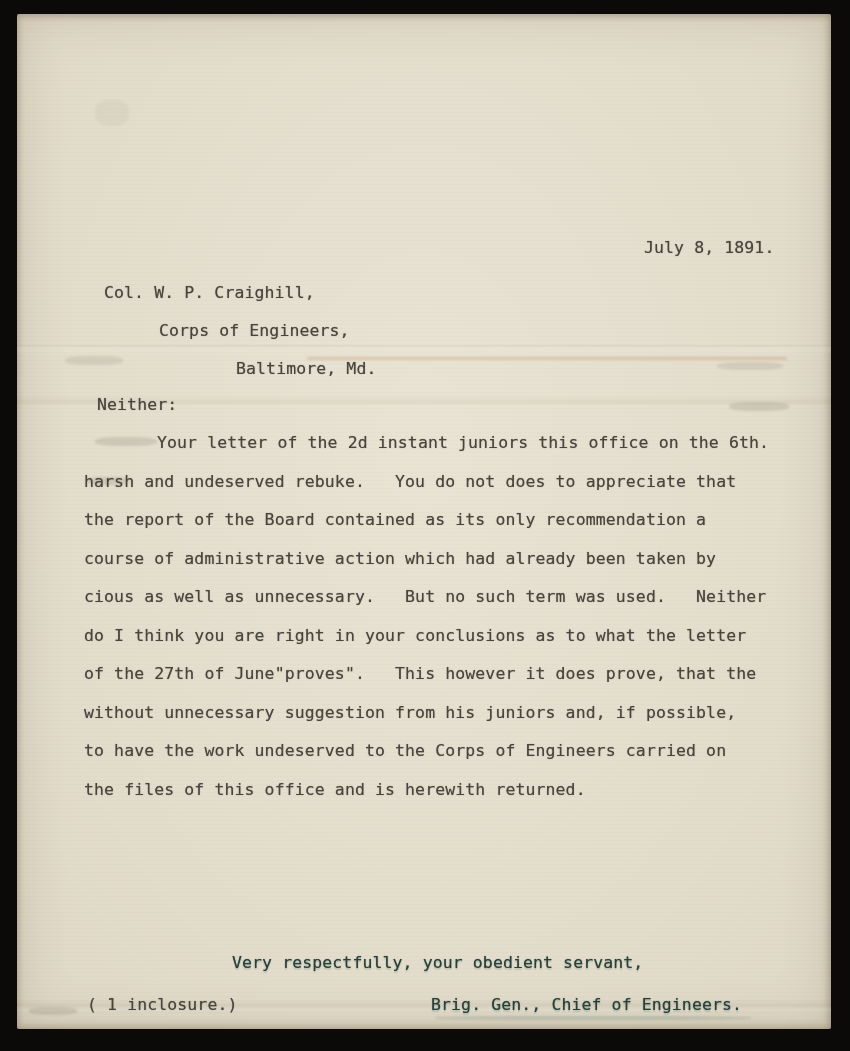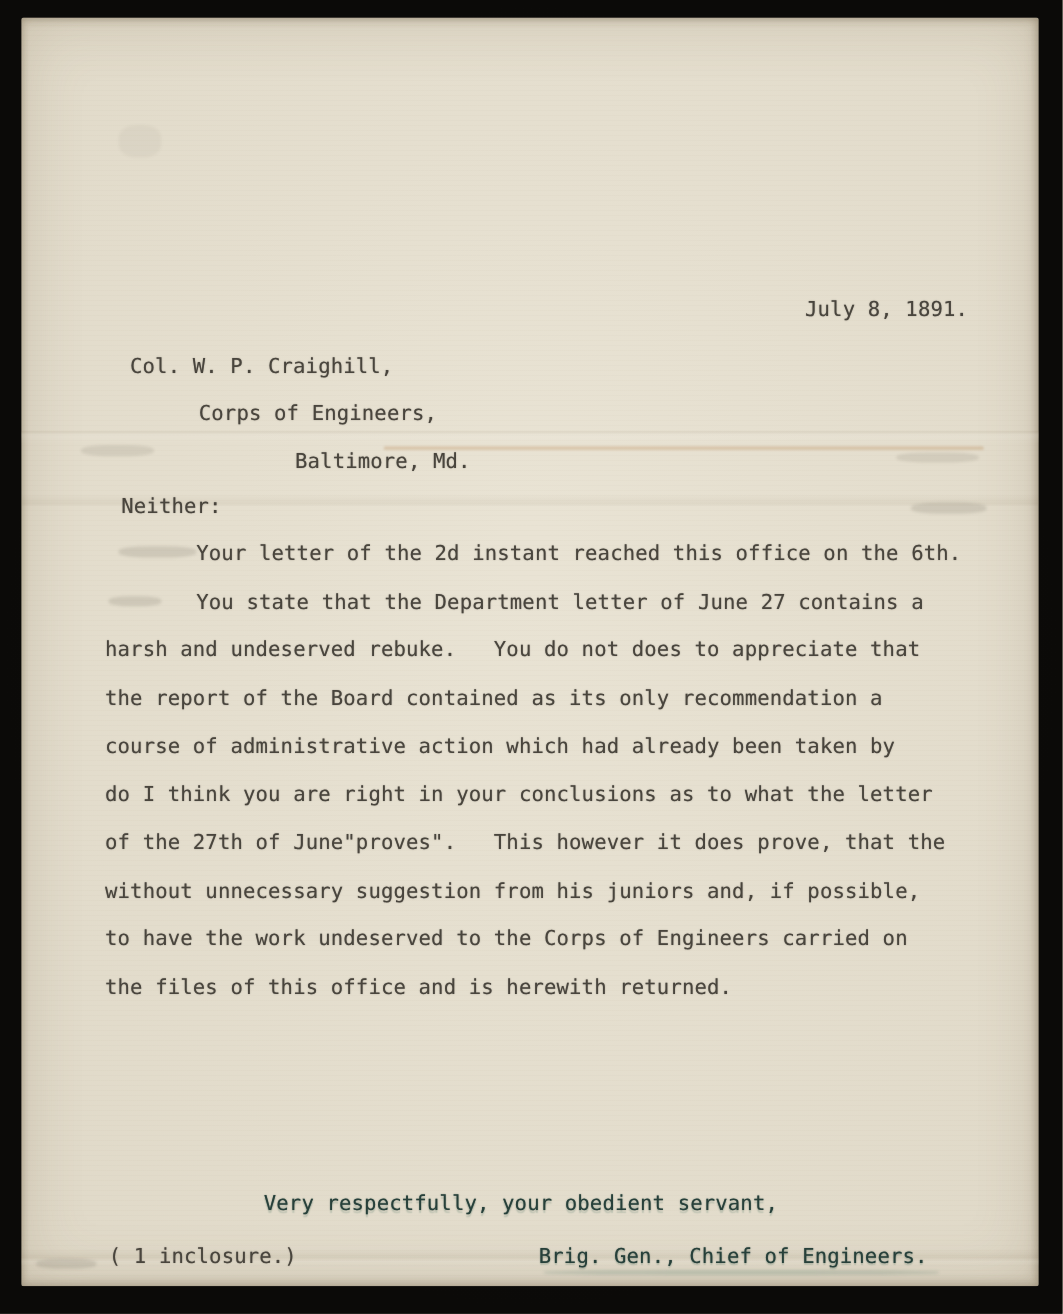--- a/index.html
+++ b/index.html
@@ -52,21 +52,21 @@
   .addr0{left:87px;top:271px;}
   .addr1{left:142px;top:309px;}
   .addr2{left:187px;top:347px;margin-left:32px;}
   .salutation{left:80px;top:383px;}
   .body{position:absolute;left:67px;top:410px;line-height:38.5px;
      font-size:16.5px;letter-spacing:0.1px;
      color:var(--ink-body,#49453d);
      text-shadow:0 0 1px rgba(73,69,61,0.6);}
   .body .line{white-space:pre;}
   .body .indent{padding-left:73px;}
-  .closing{left:194px;top:941px;text-align:center;}
+  .closing{left:215px;top:941px;text-align:center;}
   .enclosure{left:70px;top:983px;}
   .signature{left:414px;top:983px;}
 </style>
 </head>
 <body style="--background: #0d0c0a; --paper: #e8e2d2; --ink-body: #49453d; --ink-dark: #27403a;">
 
 <div class="stage">
   <div class="paper">
 
     <div class="crease crease-1"></div>
@@ -83,25 +83,25 @@
 
     <div class="t date">July 8, 1891.</div>
 
     <div class="t addr0">Col. W. P. Craighill,</div>
     <div class="t addr1">Corps of Engineers,</div>
     <div class="t addr2">Baltimore, Md.</div>
 
     <div class="t salutation">Neither:</div>
 
     <div class="body">
-      <div class="line indent">Your letter of the 2d instant reached this office on the 6th.</div>
-      <div class="line indent">You state that the Department letter of June 27 contains a</div>
+      <div class="line indent">Your letter of the 2d instant juniors this office on the 6th.</div>
       <div class="line">harsh and undeserved rebuke.   You do not does to appreciate that</div>
       <div class="line">the report of the Board contained as its only recommendation a</div>
       <div class="line">course of administrative action which had already been taken by</div>
+      <div class="line">cious as well as unnecessary.   But no such term was used.   Neither</div>
       <div class="line">do I think you are right in your conclusions as to what the letter</div>
       <div class="line">of the 27th of June"proves".   This however it does prove, that the</div>
       <div class="line">without unnecessary suggestion from his juniors and, if possible,</div>
       <div class="line">to have the work undeserved to the Corps of Engineers carried on</div>
       <div class="line">the files of this office and is herewith returned.</div>
     </div>
 
     <div class="t dark closing">Very respectfully, your obedient servant,</div>
     <div class="t enclosure">( 1 inclosure.)</div>
     <div class="t dark signature">Brig. Gen., Chief of Engineers.</div>

